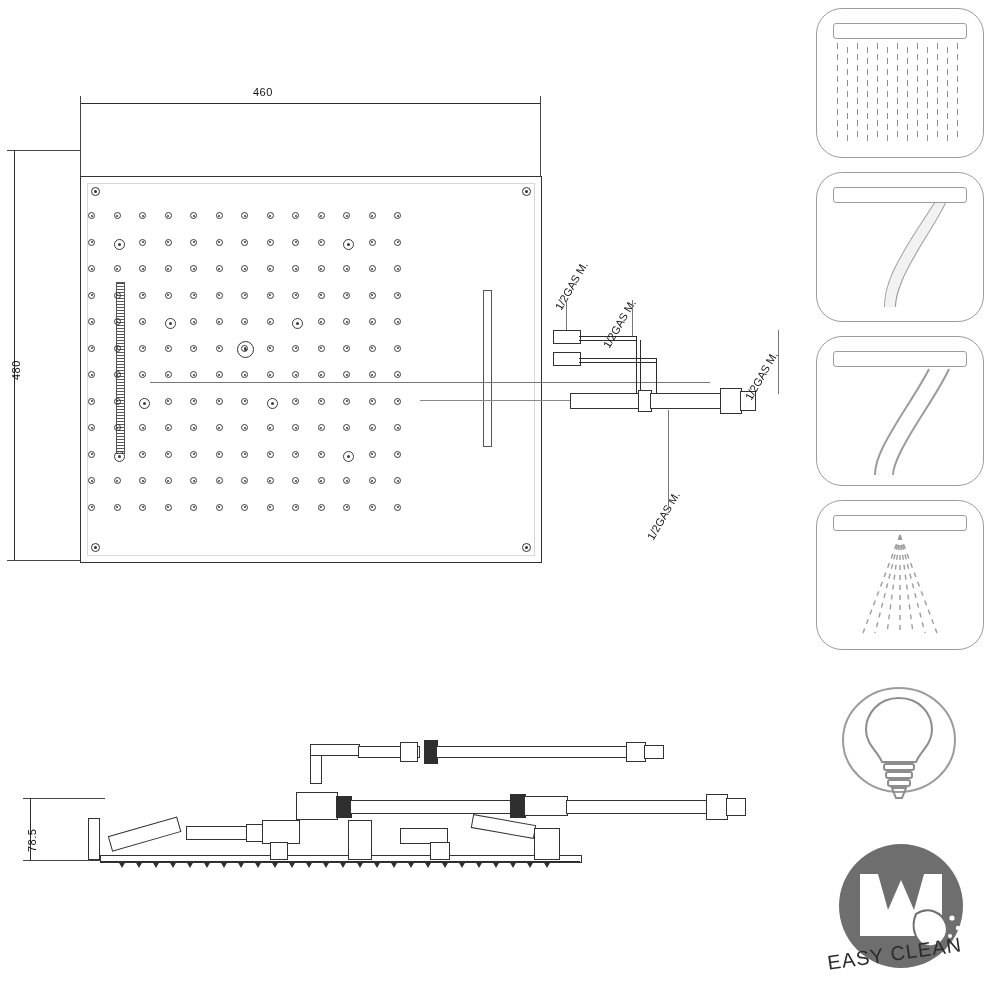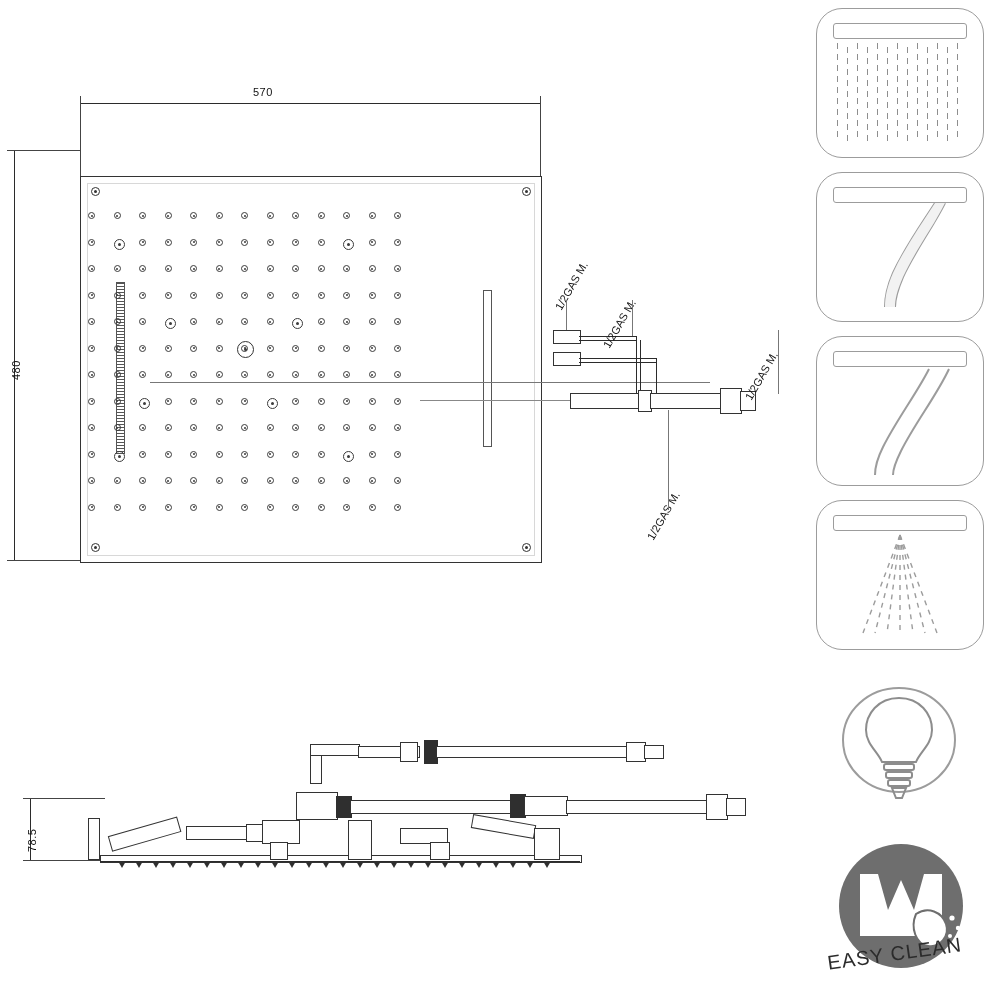--- a/index.html
+++ b/index.html
@@ -128,21 +128,21 @@
 
 <div class="sheet">
 
   <div id="plan-view">
 
     <div class="line h" style="left:80px;top:103px;width:460px;"></div>
     <div class="line v thin" style="left:80px;top:96px;height:14px;"></div>
     <div class="line v thin" style="left:540px;top:96px;height:14px;"></div>
     <div class="line v thin" style="left:80px;top:103px;height:75px;"></div>
     <div class="line v thin" style="left:540px;top:103px;height:75px;"></div>
-    <div class="dim-text" style="left:253px;top:86px;">570</div>
+    <div class="dim-text" style="left:253px;top:86px;">460</div>
 
     <div class="line v" style="left:14px;top:150px;height:410px;"></div>
     <div class="line h thin" style="left:7px;top:150px;width:14px;"></div>
     <div class="line h thin" style="left:7px;top:560px;width:14px;"></div>
     <div class="line h thin" style="left:14px;top:150px;width:66px;"></div>
     <div class="line h thin" style="left:14px;top:560px;width:66px;"></div>
     <div class="dim-text rot90" style="left:10px;top:380px;">480</div>
 
     <div class="plate">
       <div class="plate-inner"></div>

